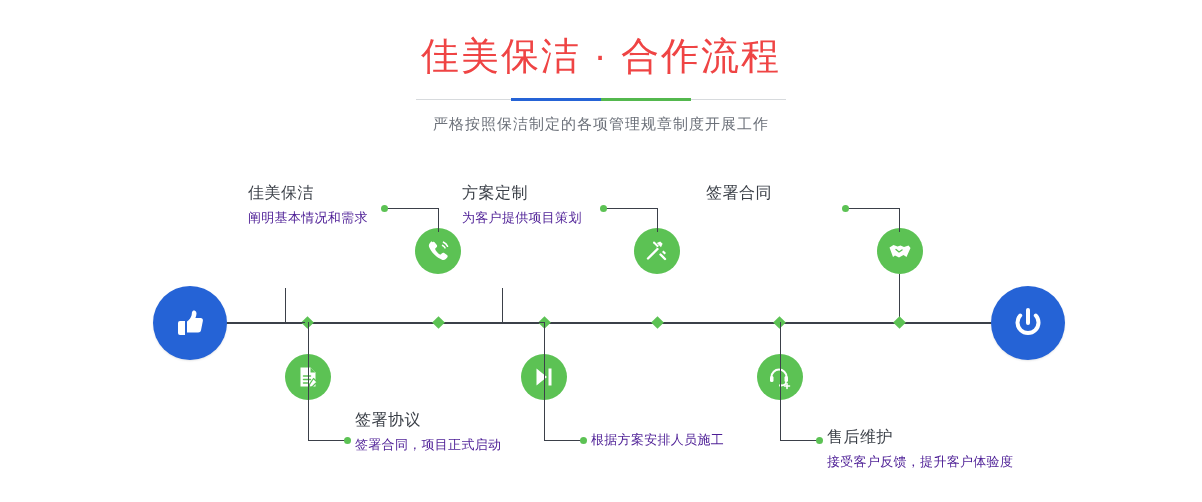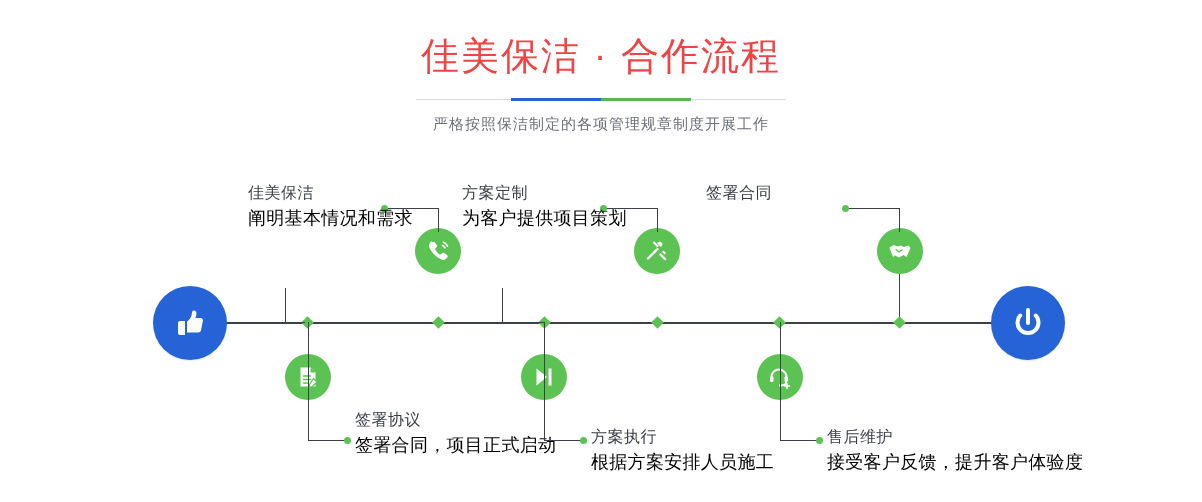--- a/index.html
+++ b/index.html
@@ -144,22 +144,22 @@
     position: absolute;
     white-space: nowrap;
   }
   .label .lt {
     font-size: 16px;
     color: #3a3f47;
     line-height: 22px;
     letter-spacing: 0.5px;
   }
   .label .ld {
-    font-size: 18px;
-    color: #000000;
+    font-size: 13px;
+    color: #4c1d95;
     line-height: 20px;
     margin-top: 4px;
     letter-spacing: 0.3px;
   }
   .label.above .lt { text-align: left; }
 </style>
 </head>
 <body>
 
 <div class="page">
@@ -265,21 +265,20 @@
         <svg width="26" height="26" viewBox="0 0 26 26">
           <path d="M5.5 4.5L16 13 5.5 21.5z" fill="#ffffff"></path>
           <rect x="17.5" y="4.5" width="3" height="17" fill="#ffffff"></rect>
         </svg>
       </span>
     </div>
     <div class="connector conn-v" style="left:544px; top:152px; height:118px;"></div>
     <div class="connector conn-h" style="left:544px; top:270px; width:40px;"></div>
     <div class="arrow-dot" style="left:580px; top:267px;"></div>
     <div class="label below" style="left:591px; top:256px;">
-      <div class="lt">方案执行</div>
       <div class="ld">根据方案安排人员施工</div>
     </div>
 
     <div class="dot" style="left:775px; top:148px;"></div>
     <div class="node-icon" style="left:877px; top:58px;">
       <span>
         <svg width="26" height="26" viewBox="0 0 26 26">
           <path d="M2.5 9.5l4-2.5 4 1.5 3-1 3.5 1.5 4.5-1.5 2 2.5-4 9-3-2-4.5 2.5-4-2-2 1.5z" fill="#ffffff"></path>
           <path d="M9 11.5l3 2.5 3-2" stroke="#5cc254" stroke-width="1.4" fill="none" stroke-linecap="round"></path>
         </svg>

